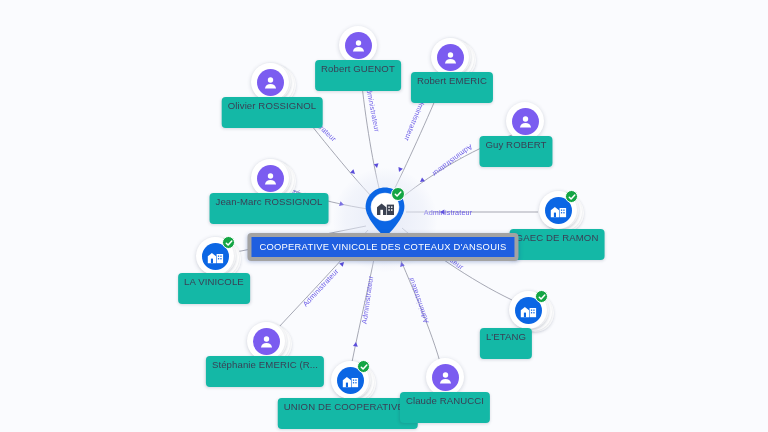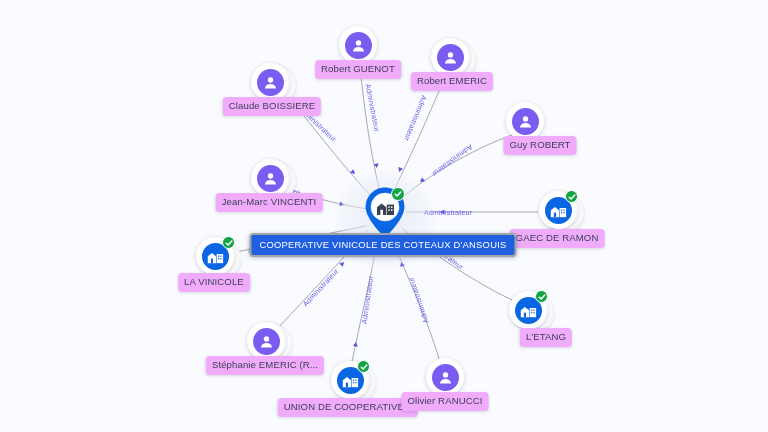--- a/index.html
+++ b/index.html
@@ -115,37 +115,37 @@
     align-items: center;
     justify-content: center;
     box-sizing: border-box;
   }
   .verified-badge svg { display: block; }
 
   
   .node-label {
     position: absolute;
     transform: translate(-50%, 0);
-    background: #f0abfc;
+    background: #14b8a6;
     color: #3a3f55;
     font-size: 9.6px;
     line-height: 1;
-    padding: 4px 6px 5px 6px;
+    padding: 4px 6px 17px 6px;
     border-radius: 4px;
     box-shadow: 0 1px 3px rgba(40,50,80,0.17);
     white-space: nowrap;
     letter-spacing: 0.1px;
   }
   .node-label.selected {
     background: #1f5fe0;
     color: #ffffff;
     font-size: 9.4px;
     padding: 5px 8px 6px 8px;
     border-radius: 4px;
-    border: 2px solid #a3a3a3;
+    border: 4px solid #a3a3a3;
     box-shadow: 0 1px 4px rgba(20,60,150,0.3);
     letter-spacing: 0.25px;
   }
 
   
   #center-pin {
     position: absolute;
     transform: translate(-50%, -50%);
     width: 44px;
     height: 52px;
@@ -447,26 +447,26 @@
     <div class="pin-badge">
       <svg width="8" height="8" viewBox="0 0 8 8">
         <path d="M1.3 4.2 L3.1 6.0 L6.8 2.0" fill="none" stroke="#ffffff" stroke-width="1.5" stroke-linecap="round" stroke-linejoin="round"></path>
       </svg>
     </div>
   </div>
 
   <div id="labels-group">
       <div class="node-label" style="left: 358px; top: 60px;">Robert GUENOT</div>
       <div class="node-label" style="left: 452px; top: 72px;">Robert EMERIC</div>
-      <div class="node-label" style="left: 272px; top: 97px;">Claude BOISSIERE</div>
-      <div class="node-label" style="left: 540px; top: 136px;">Guy ROBERT</div>
-      <div class="node-label" style="left: 269px; top: 193px;">Jean-Marc VINCENTI</div>
+      <div class="node-label" style="left: 272px; top: 97px;">Olivier ROSSIGNOL</div>
+      <div class="node-label" style="left: 516px; top: 136px;">Guy ROBERT</div>
+      <div class="node-label" style="left: 269px; top: 193px;">Jean-Marc ROSSIGNOL</div>
       <div class="node-label" style="left: 557px; top: 229px;">GAEC DE RAMON</div>
       <div class="node-label" style="left: 214px; top: 273px;">LA VINICOLE</div>
-      <div class="node-label" style="left: 546px; top: 328px;">L'ETANG</div>
+      <div class="node-label" style="left: 506px; top: 328px;">L'ETANG</div>
       <div class="node-label" style="left: 265px; top: 356px;">Stéphanie EMERIC (R...</div>
       <div class="node-label" style="left: 348px; top: 398px;">UNION DE COOPERATIVE...</div>
-      <div class="node-label" style="left: 445px; top: 392px;">Olivier RANUCCI</div>
+      <div class="node-label" style="left: 445px; top: 392px;">Claude RANUCCI</div>
     </div>
 
   <div class="node-label selected" id="center-label" style="left: 383px; top: 233px;">COOPERATIVE VINICOLE DES COTEAUX D'ANSOUIS</div>
 
 </div>
 
 </body></html>

